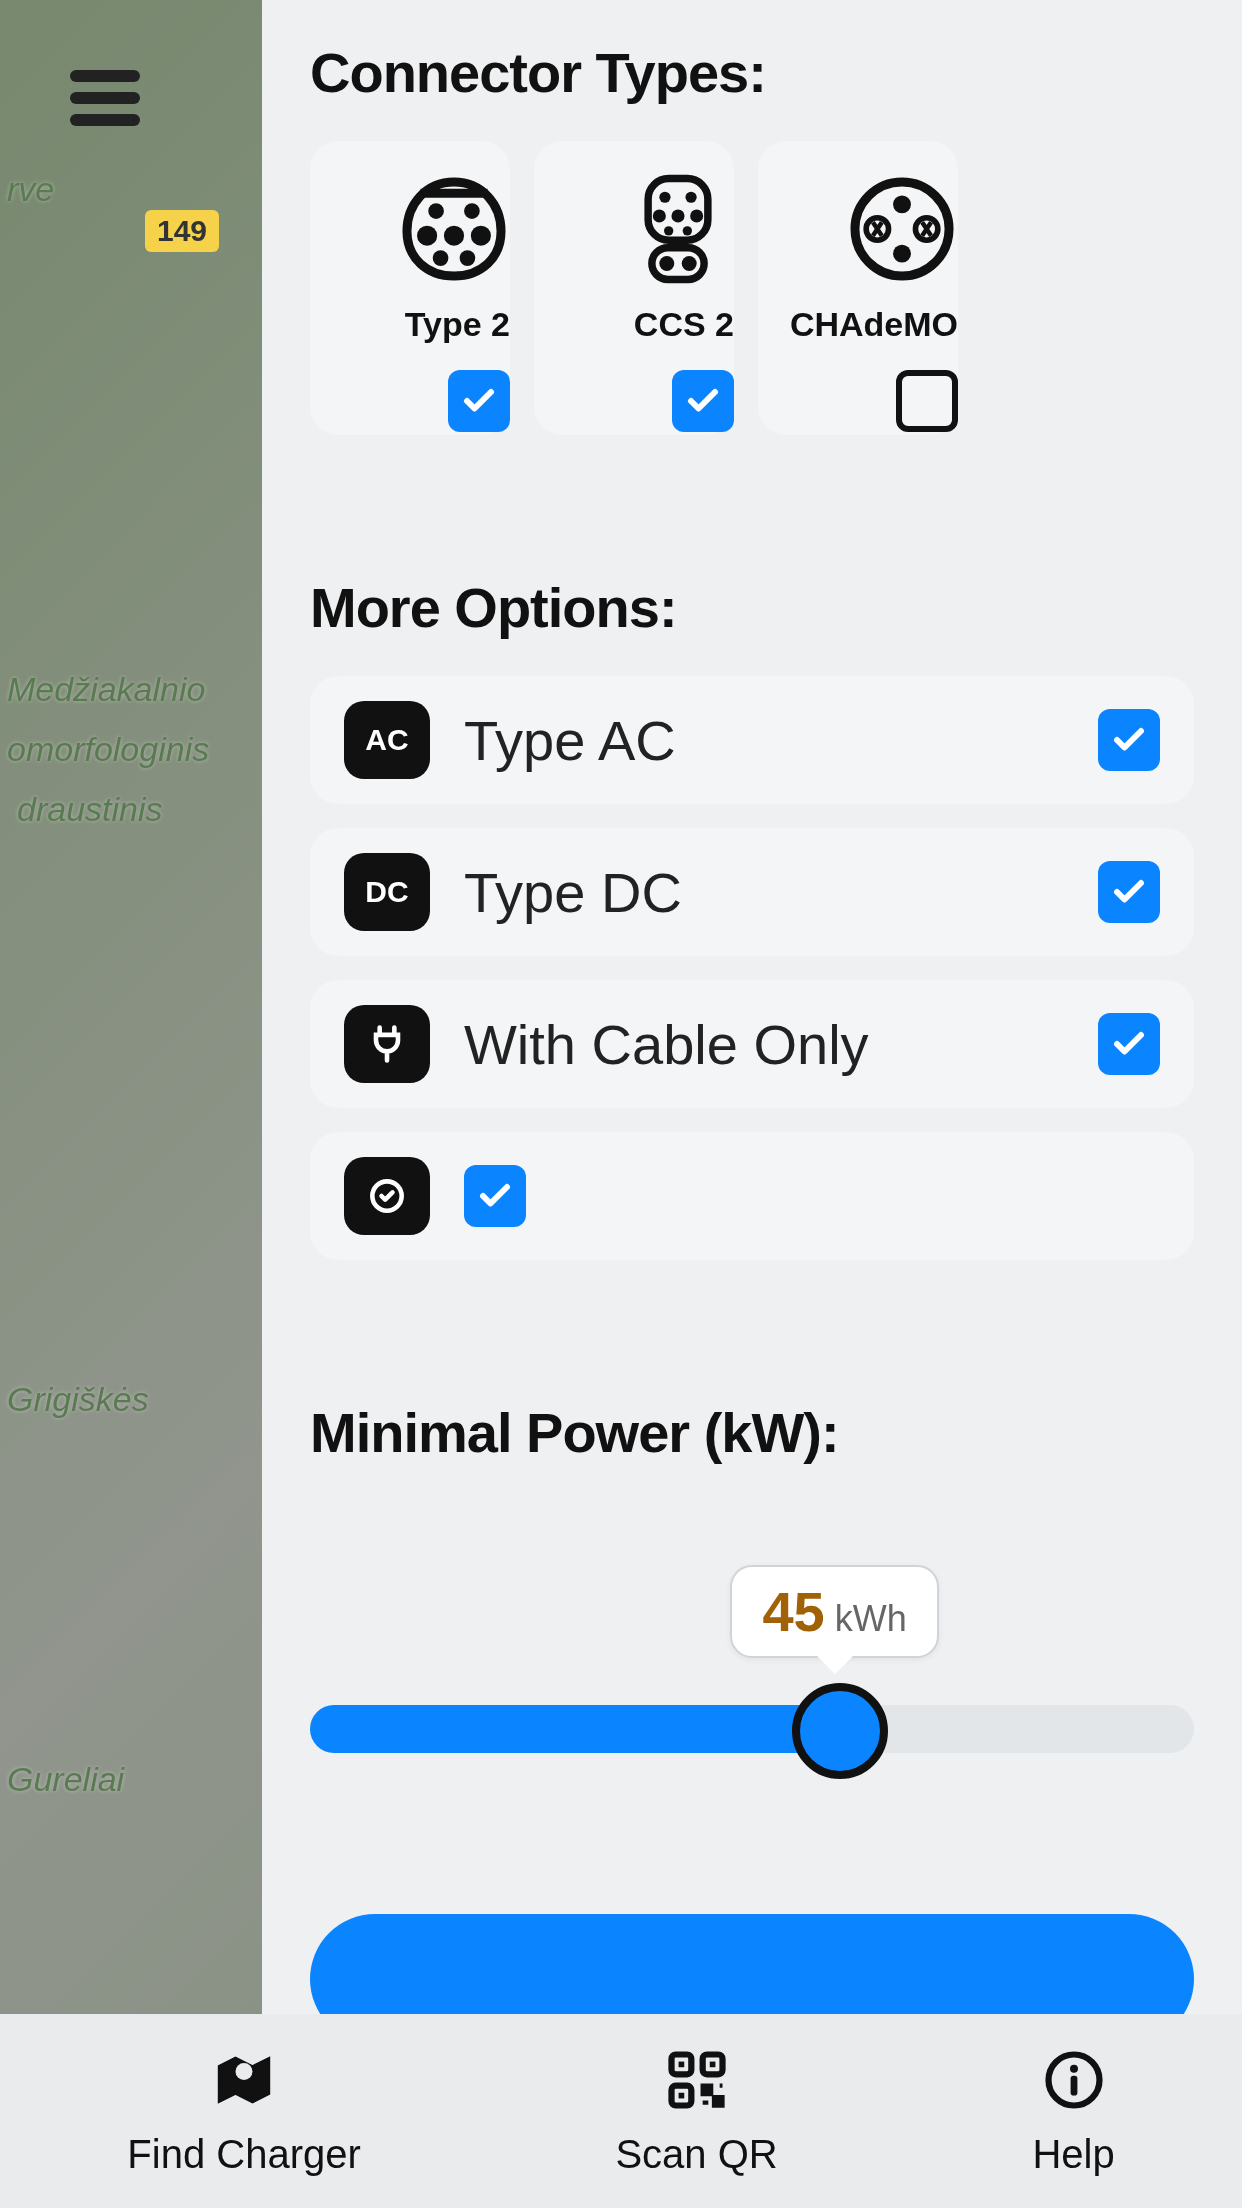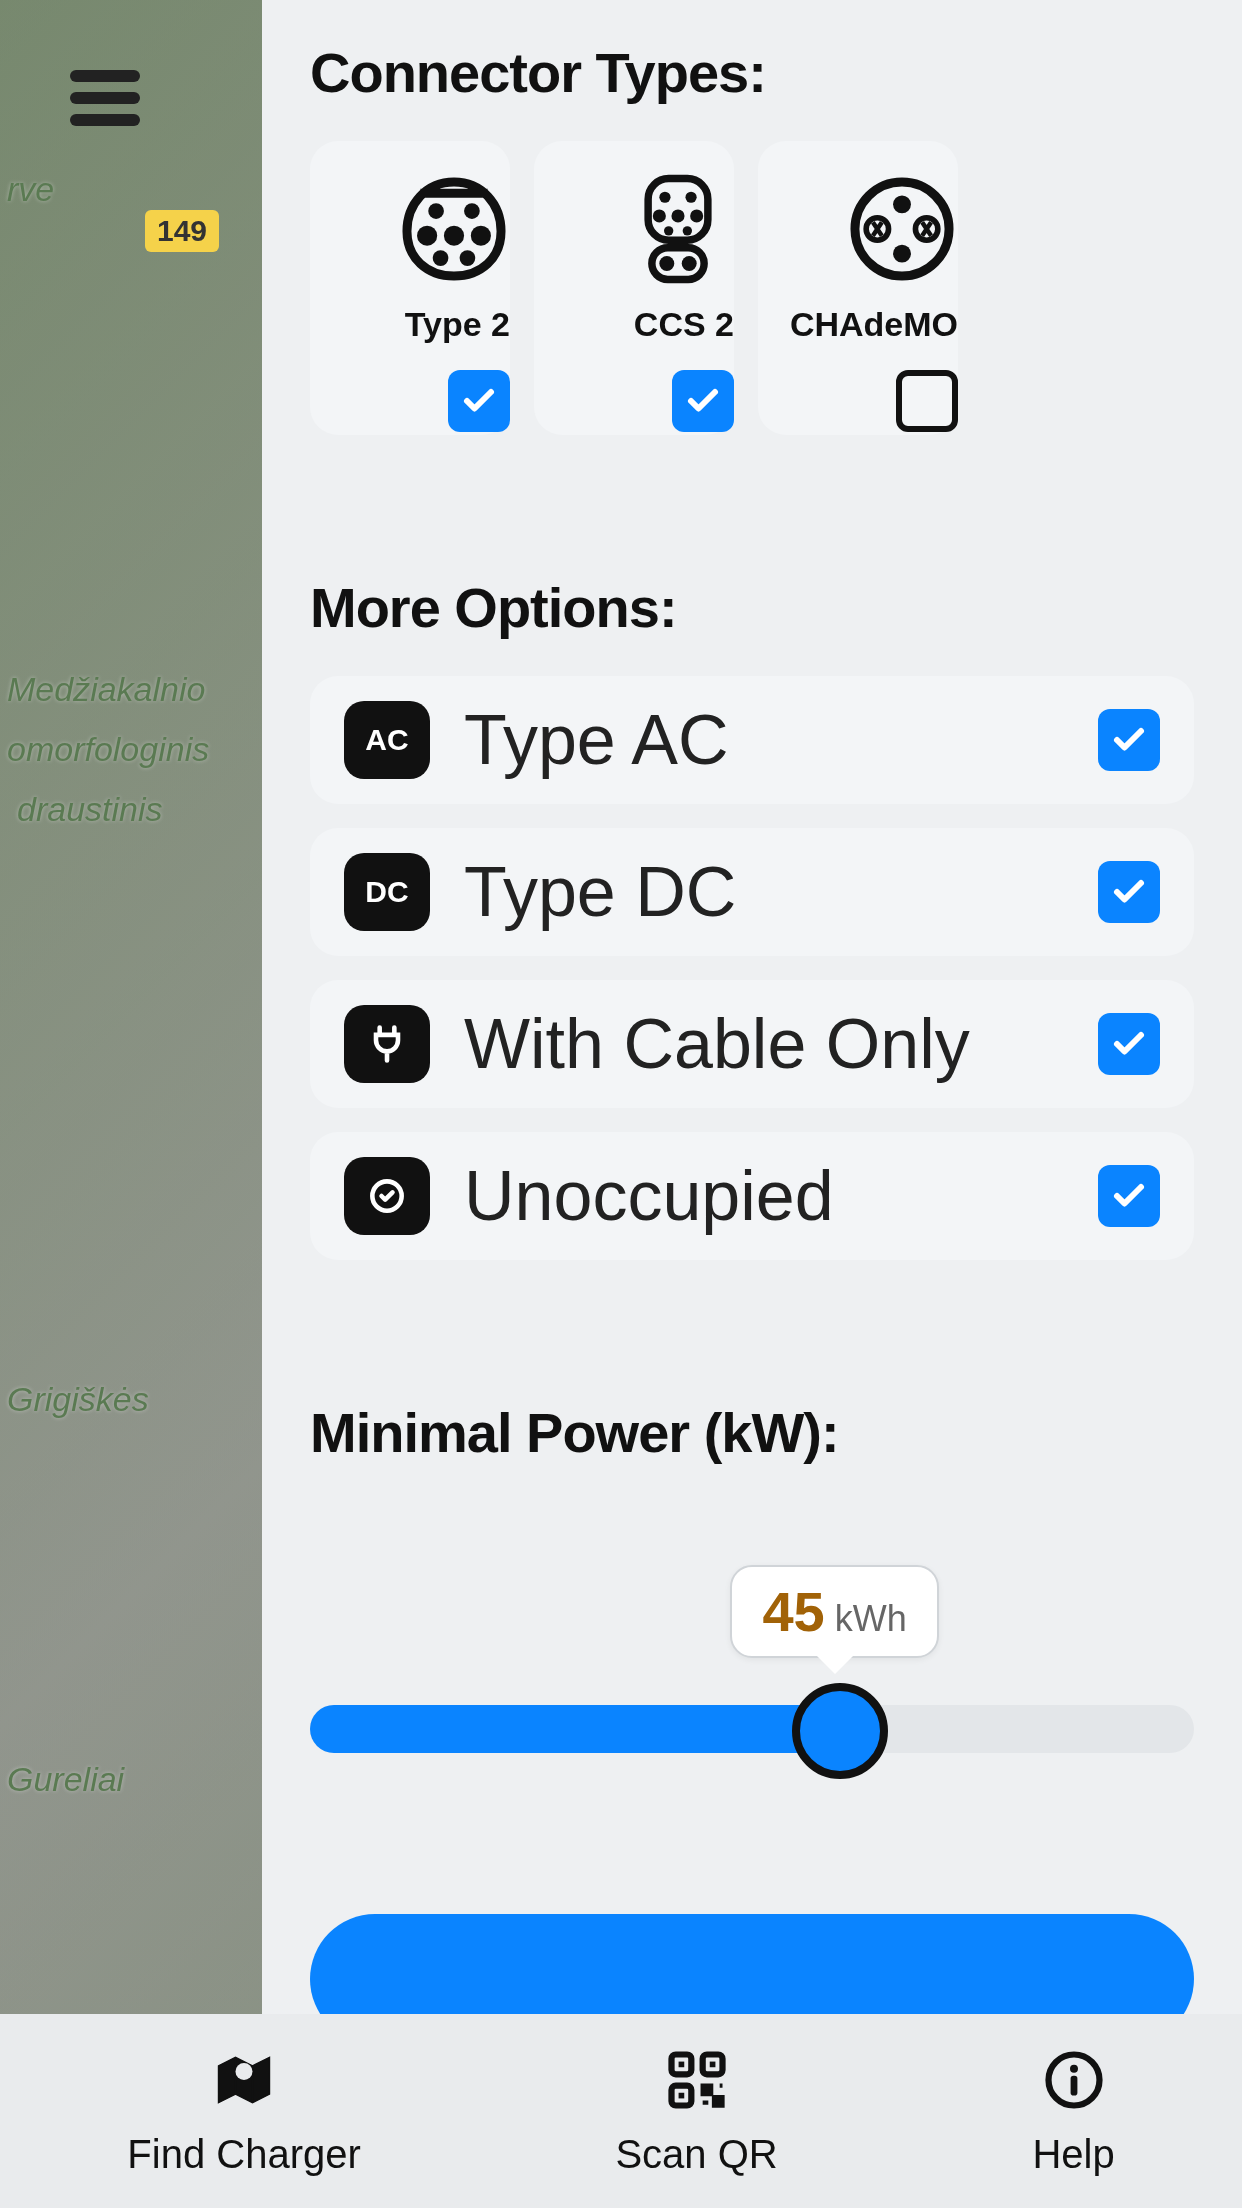--- a/index.html
+++ b/index.html
@@ -72,21 +72,21 @@
     height: 128px;
     display: flex; align-items: center;
     padding: 0 34px;
     gap: 34px;
   }
   .option-icon {
     width: 86px; height: 78px; border-radius: 20px; background: #111;
     color: #fff; display: flex; align-items: center; justify-content: center;
     font-size: 30px; font-weight: 800;
   }
-  .option-label { font-size: 70px; font-weight: 400; color: #222; flex: 1; }
+  .option-label { font-size: 56px; font-weight: 400; color: #222; flex: 1; }
   .option-chk {
     width: 62px; height: 62px; border-radius: 12px; background: #0a84ff;
     display: flex; align-items: center; justify-content: center;
   }
 
   
   .slider-wrap { position: relative; margin-top: 100px; height: 220px; }
   .slider-track {
     position: absolute; left: 0; right: 0; top: 140px; height: 48px;
     background: #e3e6e9; border-radius: 24px;
@@ -253,21 +253,20 @@
         </div>
       </div>
 
       <div class="option-row">
         <div class="option-icon">
           <svg width="44" height="44" viewBox="0 0 24 24">
               <circle cx="12" cy="12" r="8" fill="none" stroke="#fff" stroke-width="2.5"></circle>
               <path d="M9 12l2 2 4-4" stroke="#fff" stroke-width="2.5" fill="none" stroke-linecap="round" stroke-linejoin="round"></path>
             </svg>
         </div>
-        <div class="option-label">Unoccupied</div>
         <div class="option-chk">
           <svg width="36" height="36" viewBox="0 0 24 24">
               <path d="M4 12l5 5 11-11" stroke="#fff" stroke-width="4" fill="none" stroke-linecap="round" stroke-linejoin="round"></path>
             </svg>
         </div>
       </div>
 
     </div>
 
     <div class="section-title">Minimal Power (kW):</div>

